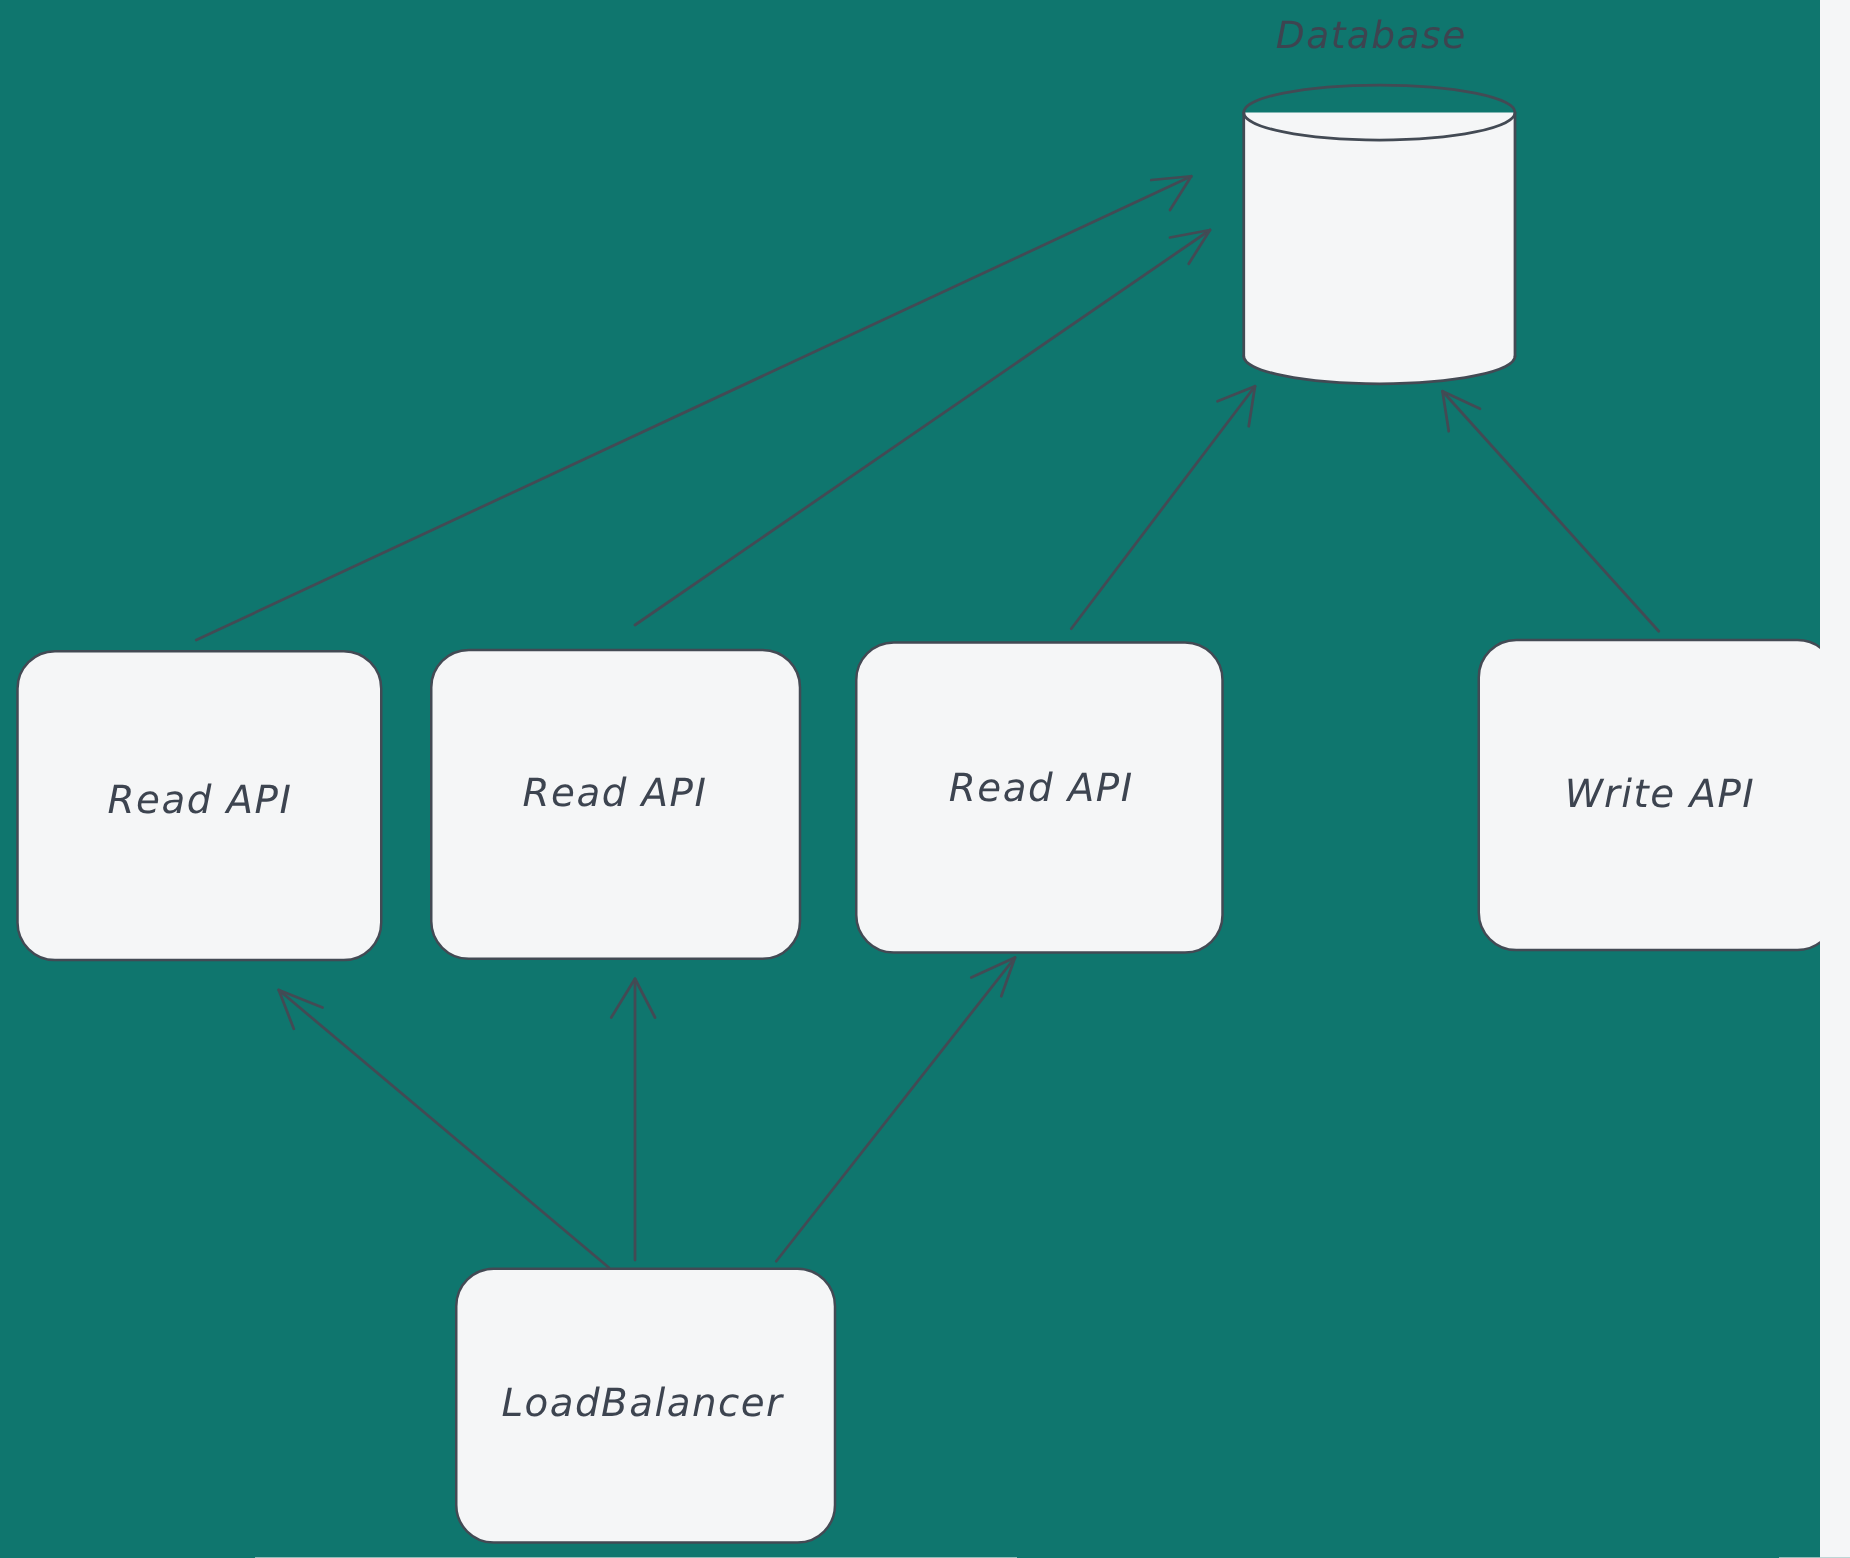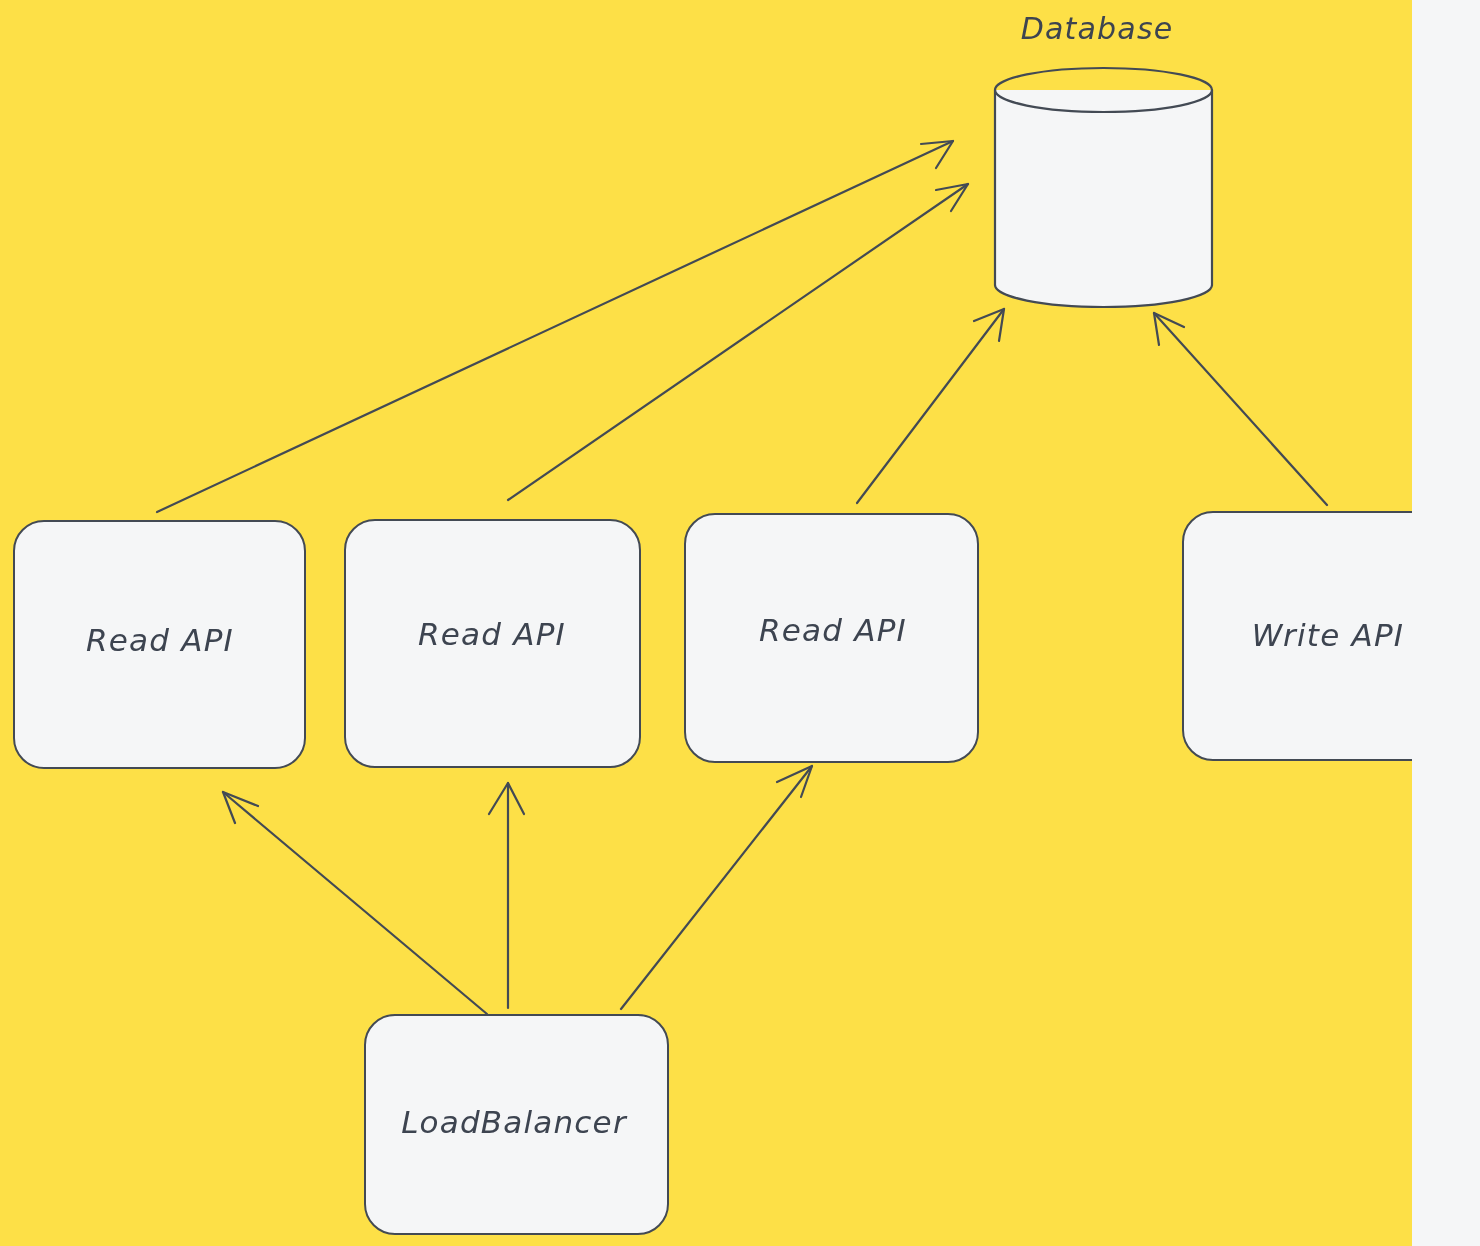--- a/index.html
+++ b/index.html
@@ -4,23 +4,24 @@
 <style>
   html, body {
     margin: 0;
     padding: 0;
     background: #f5f6f7;
   }
   #canvas-root {
     position: relative;
     width: 1412px;
     height: 1246px;
-    background: #fde047;
+    background: #0f766e;
     overflow: hidden;
     font-family: "DejaVu Sans", sans-serif;
+    padding-left: 44px;
   }
   #diagram-svg {
     position: absolute;
     left: 0;
     top: 0;
     width: 1480px;
     height: 1246px;
   }
   .node-box {
     fill: #f5f6f7;

